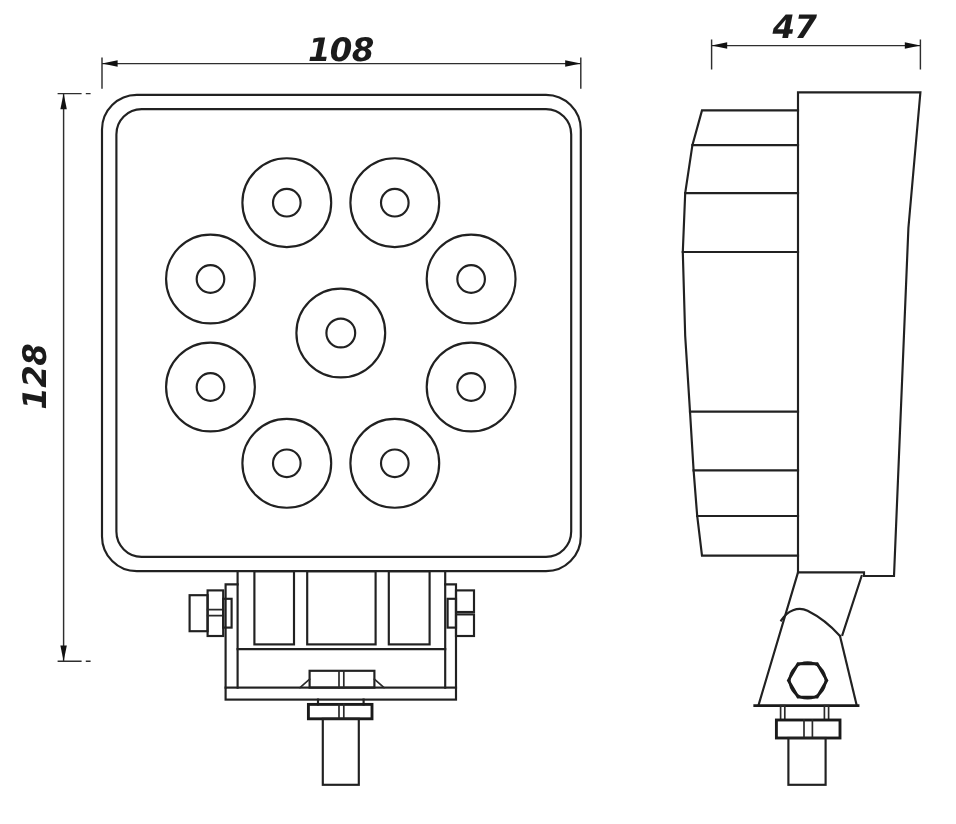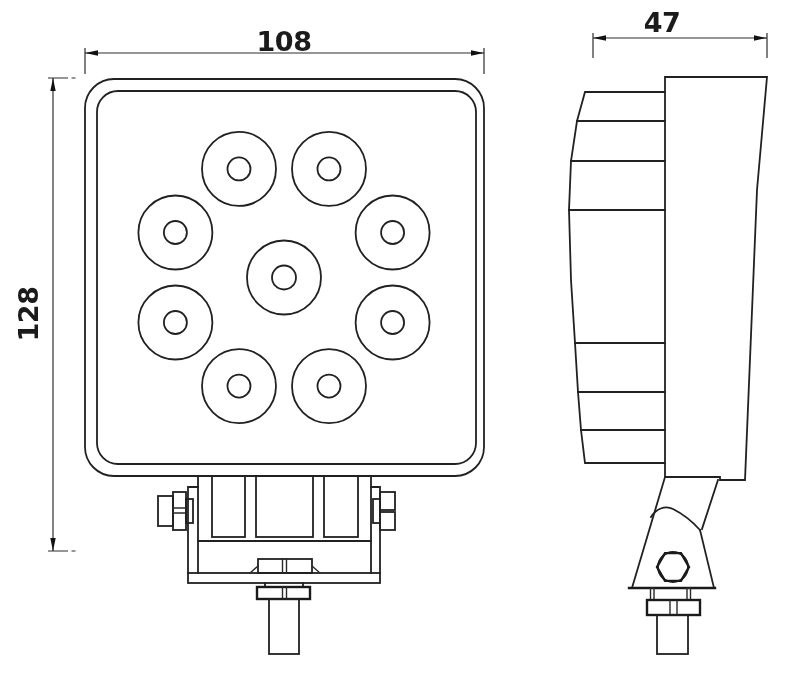--- a/index.html
+++ b/index.html
@@ -6,20 +6,21 @@
     margin: 0;
     padding: 0;
     background: #ffffff;
   }
   .canvas {
     position: relative;
     width: 797px;
     height: 687px;
     background: #ffffff;
     font-family: "DejaVu Sans", sans-serif;
+    font-style: italic;
   }
   svg { display: block; }
   .obj {
     fill: none;
     stroke: #212121;
     stroke-width: 1.8;
     stroke-linecap: square;
     stroke-linejoin: miter;
   }
   .obj-thick {

